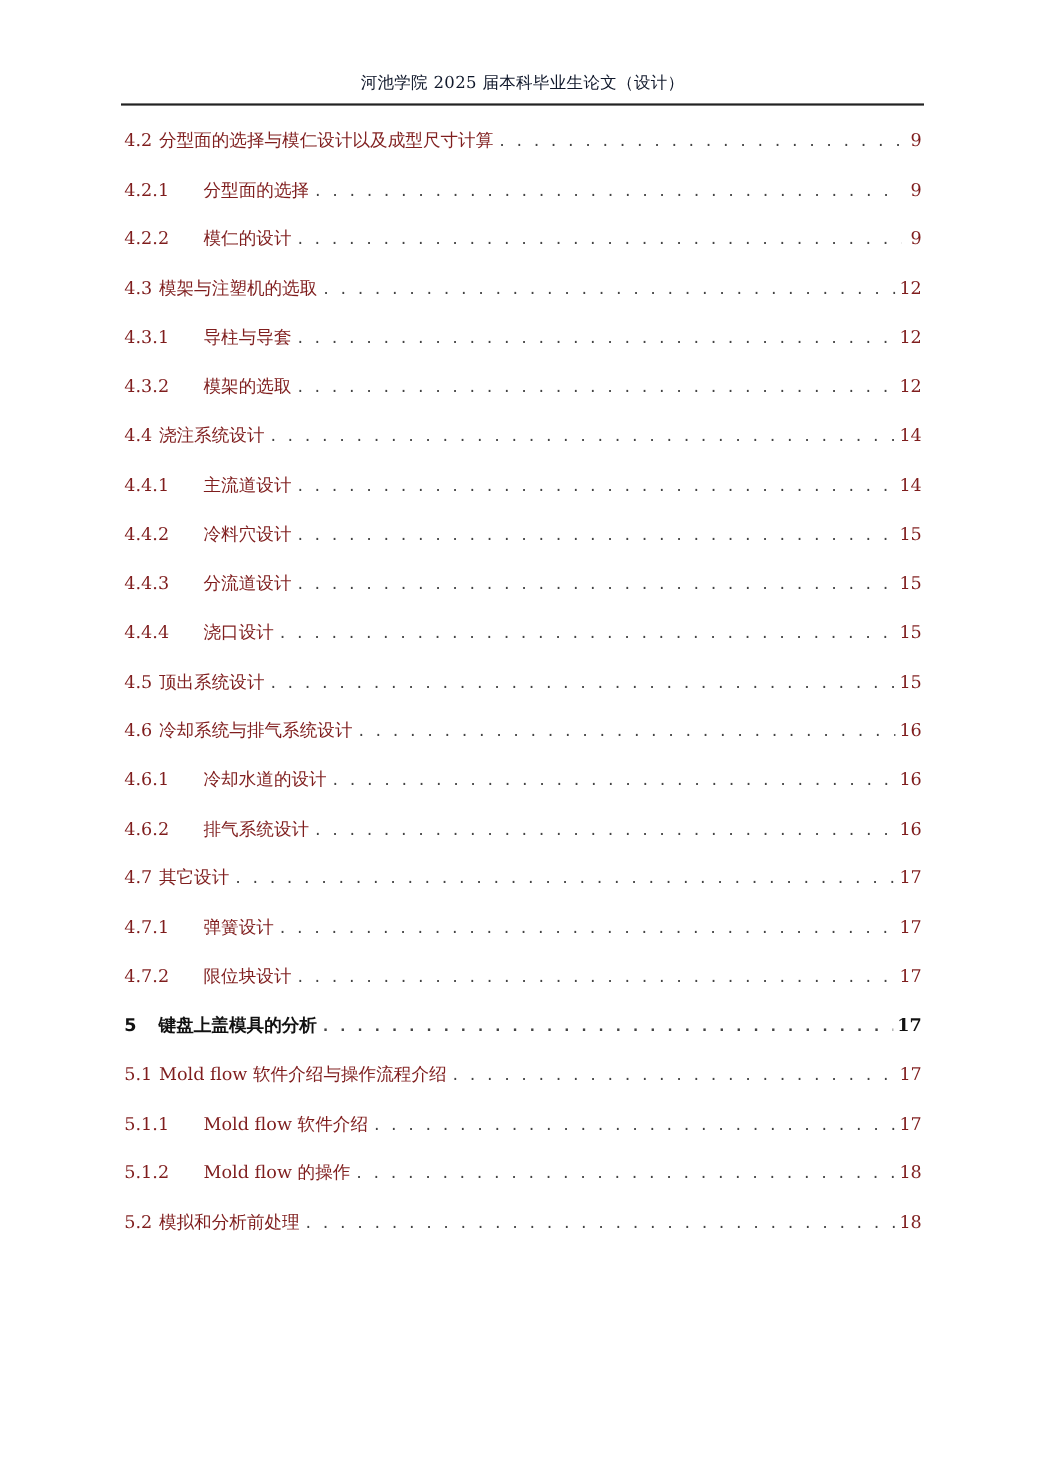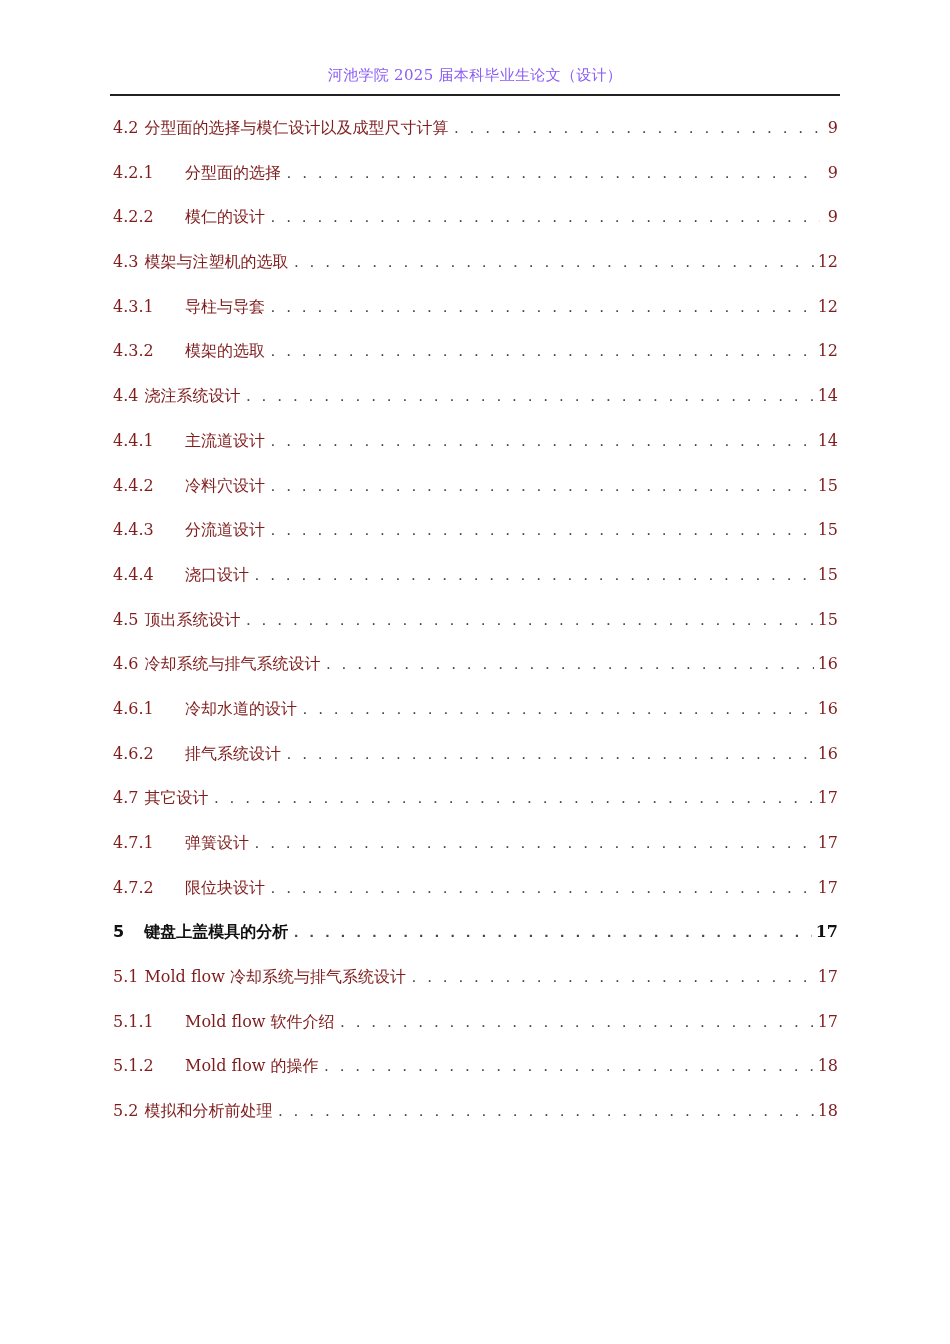--- a/index.html
+++ b/index.html
@@ -1,19 +1,19 @@
 <!DOCTYPE html>
 <html><head>
   <meta charset="utf-8">
   <style>
     html, body { margin: 0; padding: 0; background: #ffffff; }
     body { width: 950px; height: 1344px; position: relative; overflow: hidden;
       font-family: "DejaVu Serif", "Liberation Serif", serif; color: #222; }
     .header { position: absolute; left: 110px; top: 66px; width: 730px; text-align: center;
-      font-size: 15px; color: #8b5cf6; letter-spacing: 0.3px; }
+      font-size: 15px; color: #0f172a; letter-spacing: 0.3px; }
     .header-rule { position: absolute; left: 110px; top: 94px; width: 730px; height: 0;
       border-top: 2px solid #222; }
     .toc { position: absolute; left: 113px; top: 118px; width: 725px; }
     .toc-row { display: flex; align-items: baseline; height: 44.7px; font-size: 16px;
       color: #7f1d1d; white-space: nowrap; }
     .toc-num { flex: 0 0 auto; }
     .toc-row.l3 .toc-num { width: 72px; }
     .toc-row.l2 .toc-num { margin-right: 4px; }
     .toc-title { flex: 0 0 auto; }
     .toc-dots { flex: 1 1 auto; overflow: hidden; margin: 0 4px; color: #444;
@@ -140,21 +140,21 @@
       <span class="toc-page">17</span>
     </div>
     <div class="toc-row l1">
       <span class="toc-num">5</span>
       <span class="toc-title" style="margin-left: 16px;">键盘上盖模具的分析</span>
       <span class="toc-dots"></span>
       <span class="toc-page">17</span>
     </div>
     <div class="toc-row l2">
       <span class="toc-num">5.1</span>
-      <span class="toc-title" style="margin-left: 2px;">Mold flow 冷却系统与排气系统设计</span>
+      <span class="toc-title" style="margin-left: 2px;">Mold flow 软件介绍与操作流程介绍</span>
       <span class="toc-dots"></span>
       <span class="toc-page">17</span>
     </div>
     <div class="toc-row l3">
       <span class="toc-num">5.1.1</span>
       <span class="toc-title">Mold flow 软件介绍</span>
       <span class="toc-dots"></span>
       <span class="toc-page">17</span>
     </div>
     <div class="toc-row l3">

